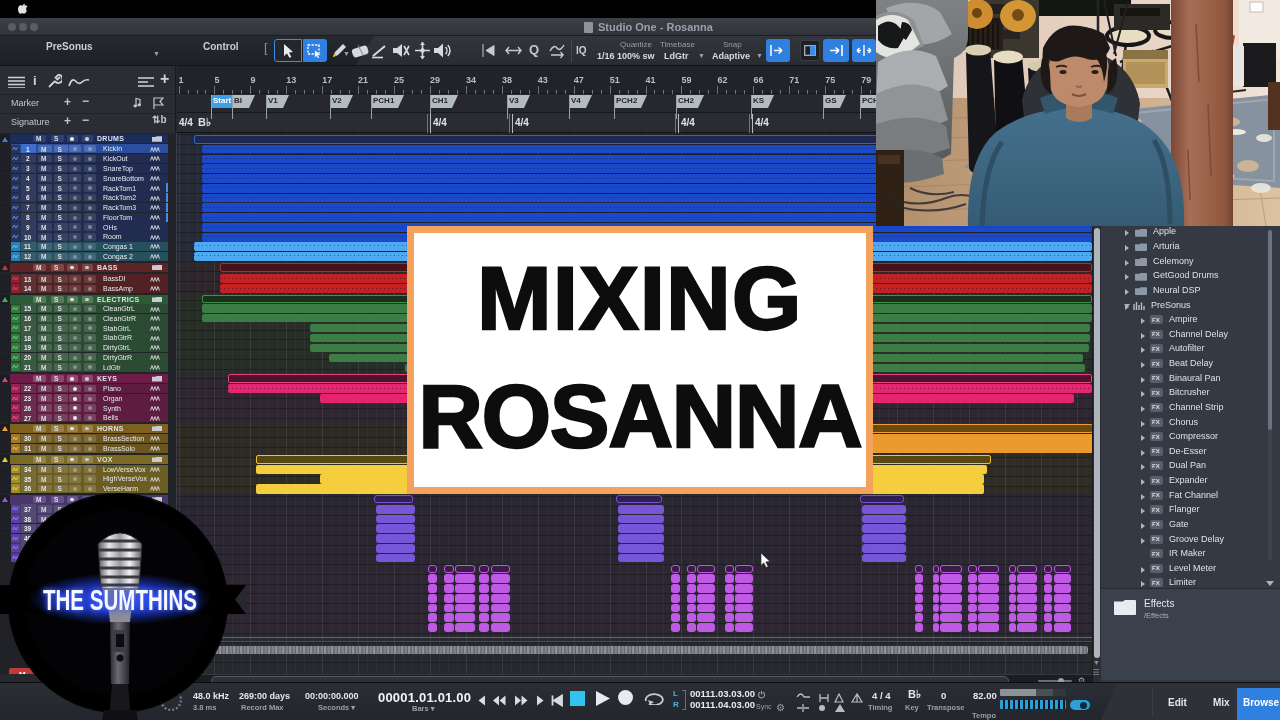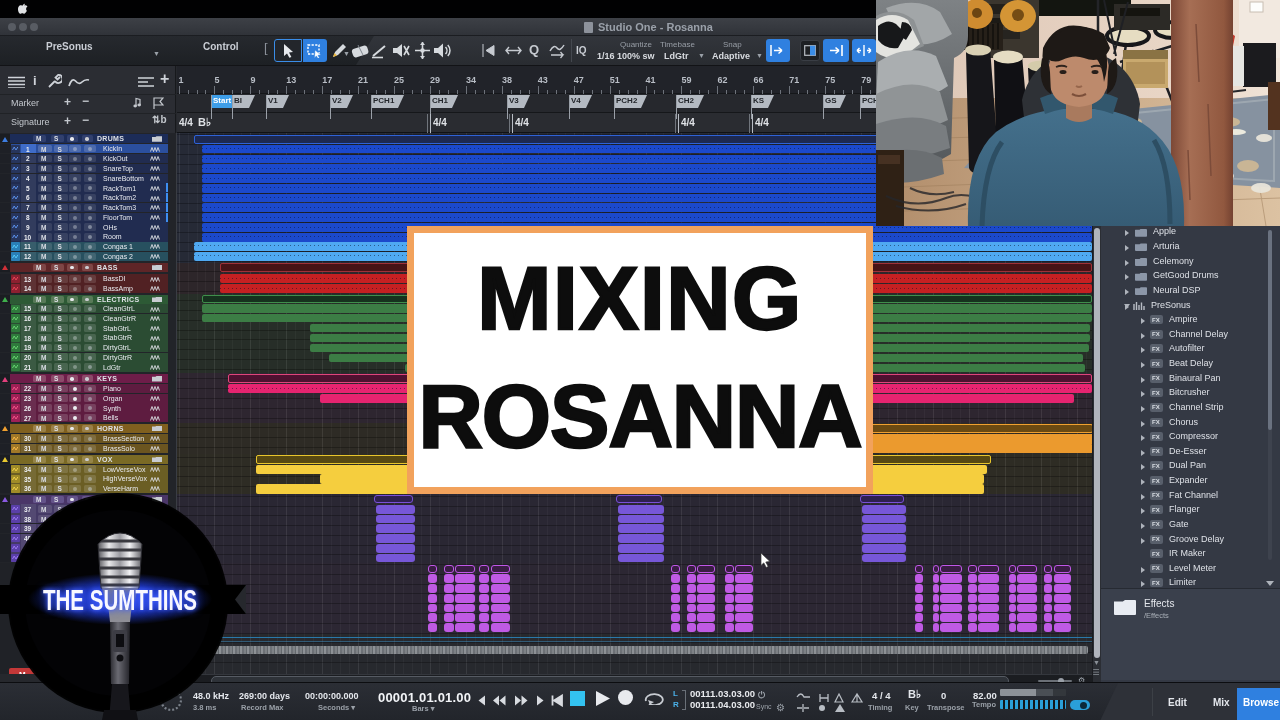--- a/index.html
+++ b/index.html
@@ -1656,21 +1656,21 @@
         <path d="M40 21 l5-8 5 8 z" fill="#b8bdc4"></path>
         <path d="M57 11 l5-8 5 8 z M62 3 v8" stroke="#b8bdc4" stroke-width="1.2" fill="none"></path>
       </svg>
 <div class="txt" style="left:872px;top:7px;font-size:9.5px;font-weight:bold;color:#e4e7ec;letter-spacing:0px;">4 / 4</div>
 <div class="txt" style="left:868px;top:20px;font-size:7.5px;font-weight:bold;color:#9aa0a8;letter-spacing:0px;">Timing</div>
 <div class="txt" style="left:908px;top:5px;font-size:11px;font-weight:bold;color:#e4e7ec;letter-spacing:0px;">B♭</div>
 <div class="txt" style="left:905px;top:20px;font-size:7.5px;font-weight:bold;color:#9aa0a8;letter-spacing:0px;">Key</div>
 <div class="txt" style="left:941px;top:7px;font-size:9.5px;font-weight:bold;color:#e4e7ec;letter-spacing:0px;">0</div>
 <div class="txt" style="left:927px;top:20px;font-size:7.5px;font-weight:bold;color:#9aa0a8;letter-spacing:0px;">Transpose</div>
 <div class="txt" style="left:973px;top:7px;font-size:9.5px;font-weight:bold;color:#e4e7ec;letter-spacing:0px;">82.00</div>
-<div class="txt" style="left:972px;top:17px;font-size:7.5px;font-weight:bold;color:#9aa0a8;letter-spacing:0px;">Tempo</div>
+<div class="txt" style="left:972px;top:28px;font-size:7.5px;font-weight:bold;color:#9aa0a8;letter-spacing:0px;">Tempo</div>
 <div class="abs" style="left:1000px;top:6px;width:66px;height:7px;background:linear-gradient(90deg,#8d9298 0 55%,#4a4f55 55% 80%,#33373c 80%);border-radius:1px;"></div>
 <div class="abs" style="left:1000px;top:17px;width:66px;height:9px;background:repeating-linear-gradient(90deg,#2a9fd8 0 3px,#13161a 3px 5px);border-radius:1px;"></div>
 <div class="abs" style="left:1070px;top:17px;width:20px;height:10px;border-radius:5px;background:#2a9fd8;"></div>
 <div class="abs" style="left:1080px;top:19px;width:7px;height:7px;border-radius:50%;background:#0c2a3a;"></div>
 <div class="abs" style="left:1100px;top:0px;width:180px;height:38px;background:#2e3138;clip-path:polygon(18px 0,100% 0,100% 100%,0 100%);"></div>
 <div class="txt" style="left:1168px;top:14px;font-size:10px;font-weight:bold;color:#e4e7ec;letter-spacing:0px;">Edit</div>
 <div class="abs" style="left:1152px;top:5px;width:1px;height:28px;background:#3c4046;"></div>
 <div class="txt" style="left:1213px;top:14px;font-size:10px;font-weight:bold;color:#e4e7ec;letter-spacing:0px;">Mix</div>
 <div class="abs" style="left:1237px;top:5px;width:43px;height:33px;background:#2f80e0;"></div>
 <div class="txt" style="left:1243px;top:14px;font-size:10px;font-weight:bold;color:#fff;letter-spacing:0px;">Browse</div>

